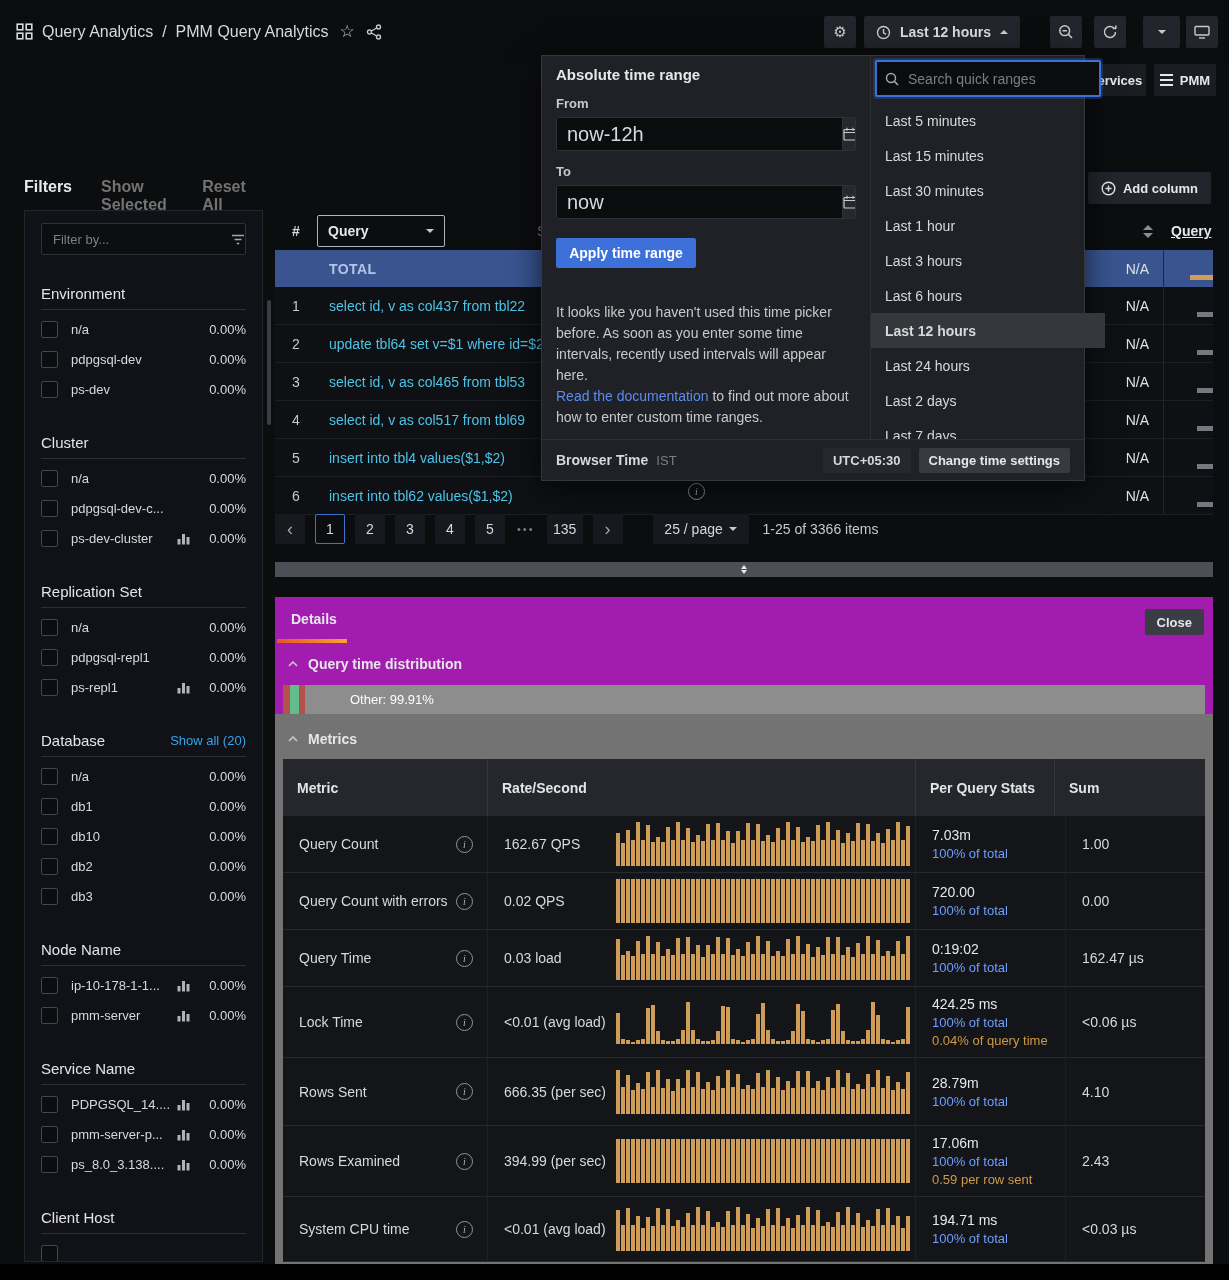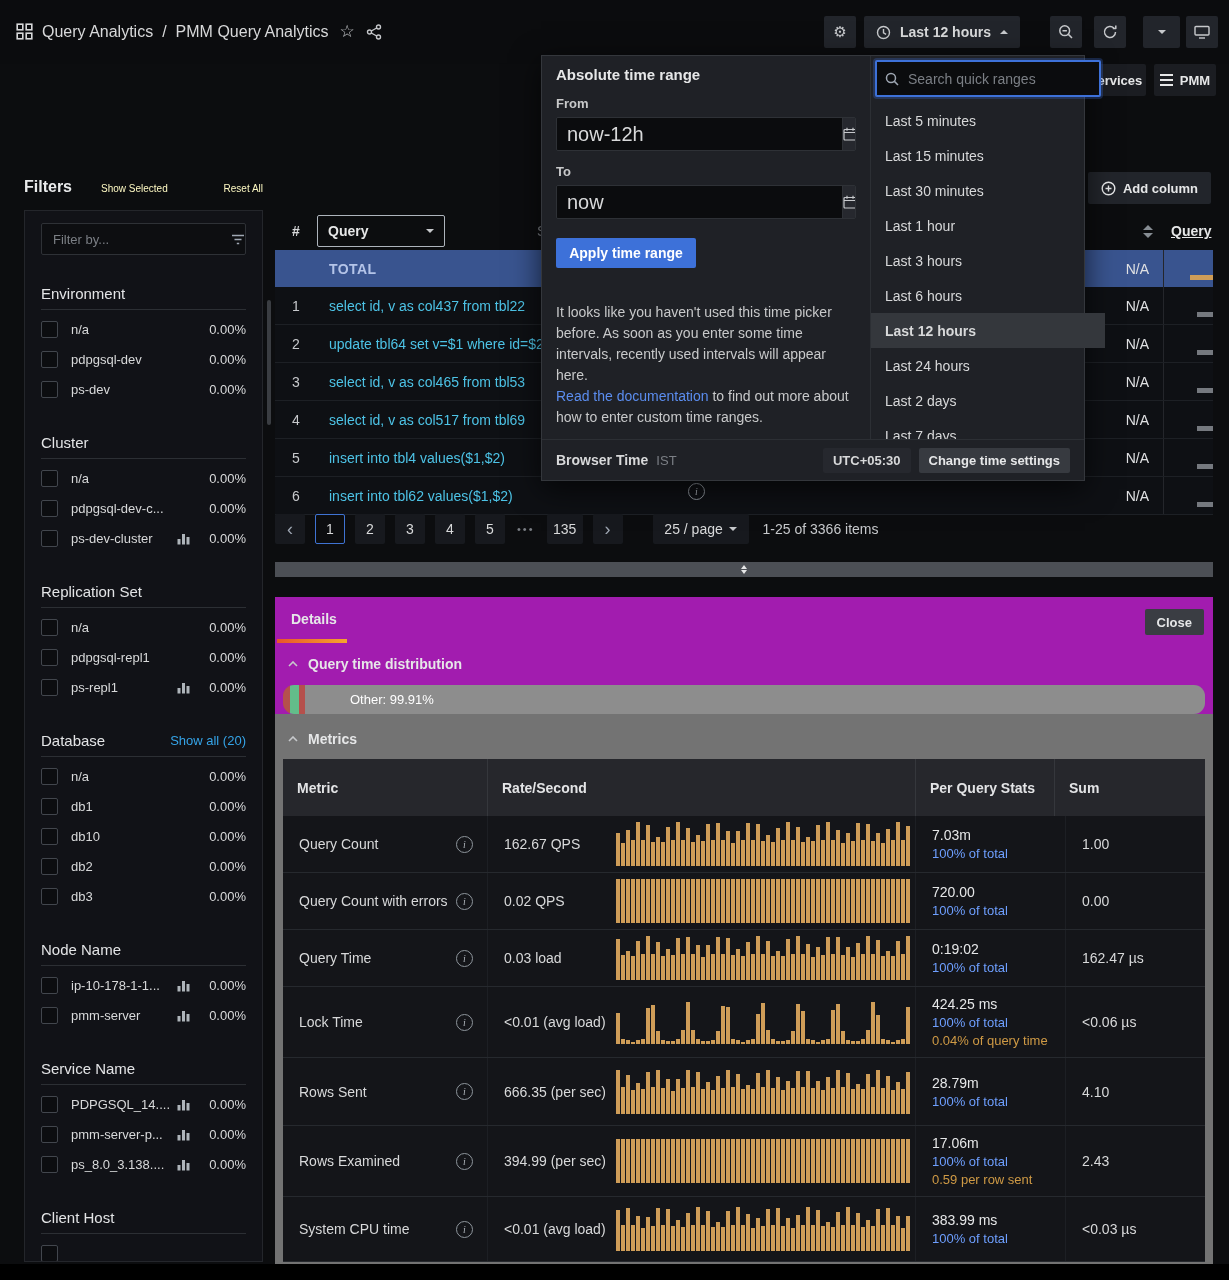--- a/index.html
+++ b/index.html
@@ -18,21 +18,21 @@
   .caret-up{width:0;height:0;border-left:4px solid transparent;border-right:4px solid transparent;border-bottom:4px solid #c7c9cc;}
   .caret-dn{width:0;height:0;border-left:4px solid transparent;border-right:4px solid transparent;border-top:4px solid #c7c9cc;}
   .gearbtn{left:824px;font-size:15px;}
   .subbtn{position:absolute;top:64px;height:32px;background:#1b1d22;border-radius:2px;display:flex;
           align-items:center;justify-content:center;gap:7px;font-size:13px;font-weight:700;color:#e6e7e8;}
   .ham{display:flex;flex-direction:column;gap:3px;}
   .ham i{display:block;width:13px;height:2px;background:#e6e7e8;}
   
   .filters-head{position:absolute;left:24px;top:178px;width:239px;display:flex;align-items:baseline;}
   .filters-title{font-size:16px;font-weight:700;color:#e9eaeb;}
-  .filters-link{font-size:10px;font-weight:400;color:#fef9c3;cursor:pointer;}
+  .filters-link{font-size:16px;font-weight:700;color:#737373;cursor:pointer;}
   .fl-show{margin-left:29px;}
   .fl-reset{margin-left:auto;}
   .filters-panel{position:absolute;left:24px;top:210px;width:239px;height:1052px;background:#111217;
                  border:1px solid #24262b;box-sizing:border-box;padding:12px 16px;overflow:hidden;}
   .filter-input{height:30px;border:1px solid #2e3136;border-radius:2px;background:#0d0e11;display:flex;
                 align-items:center;padding:0 9px;}
   .filter-input input{flex:1;background:transparent;border:none;outline:none;color:#d8d9da;font-size:13px;
                 font-family:"Liberation Sans",sans-serif;}
   .filter-input input::placeholder{color:#7b7f85;}
   .f-section{margin-top:26px;}
@@ -92,21 +92,21 @@
   
   .details-sec{position:absolute;left:275px;top:597px;width:938px;height:130px;background:#a21caf;}
   .tabs-row{position:relative;height:47px;}
   .tab-details{position:absolute;left:16px;top:14px;font-weight:600;color:#e6e7e8;cursor:pointer;}
   .tab-underline{position:absolute;left:2px;top:42px;width:70px;height:4px;
                  background:linear-gradient(90deg,var(--tab_g1,#e8552a),var(--tab_g2,#f6a52d));}
   .close-btn{position:absolute;right:9px;top:12px;height:26px;padding:0 12px;background:#3a3d43;border-radius:2px;
              display:flex;align-items:center;font-size:13px;font-weight:600;color:#e6e7e8;cursor:pointer;}
   .sec-head{display:flex;align-items:center;gap:10px;padding-left:13px;font-weight:600;color:#e6e7e8;cursor:pointer;}
   .dist-head{margin-top:12px;}
-  .dist-bar{margin:13px 8px 0;height:29px;display:flex;overflow:hidden;border-radius:11px;}
+  .dist-bar{margin:13px 8px 0;height:29px;display:flex;overflow:hidden;}
   .seg{height:100%;flex:0 0 auto;}
   .dist-other{flex:1;background:var(--dist_gray,#8d8d8d);display:flex;align-items:center;color:#fff;font-size:13px;padding-left:45px;}
   
   .metrics-sec{position:absolute;left:275px;top:714px;width:938px;height:554px;background:#737373;}
   .met-head{padding-top:17px;}
   .mtable{margin:12px 8px 0;width:922px;}
   .m-hrow{display:flex;background:#26272c;height:57px;}
   .m-hcell{box-sizing:border-box;padding:0 14px;display:flex;align-items:center;font-weight:600;color:#e3e4e6;
            border-right:1px solid #35373c;}
   .m-hcell:last-child{border-right:none;}
@@ -1201,21 +1201,21 @@
                 <i style="height:94.7%"></i>
                 <i style="height:59.9%"></i>
                 <i style="height:98.4%"></i>
                 <i style="height:58.0%"></i>
                 <i style="height:78.9%"></i>
                 <i style="height:52.0%"></i>
                 <i style="height:78.7%"></i>
               </div>
             </div>
             <div class="mc m-sum">
-              <div class="s1">383.99 ms</div>
+              <div class="s1">194.71 ms</div>
               <div class="s2">100% of total</div>
 
             </div>
             <div class="mc m-per">&lt;0.03 µs</div>
           </div>
         </div>
     </div>
   </div>
 
   <div class="bottom-bar"></div>

